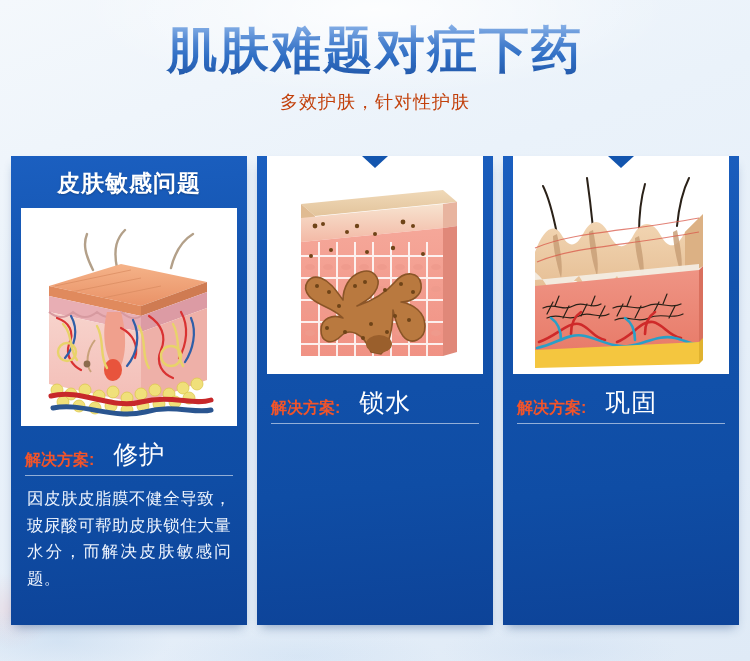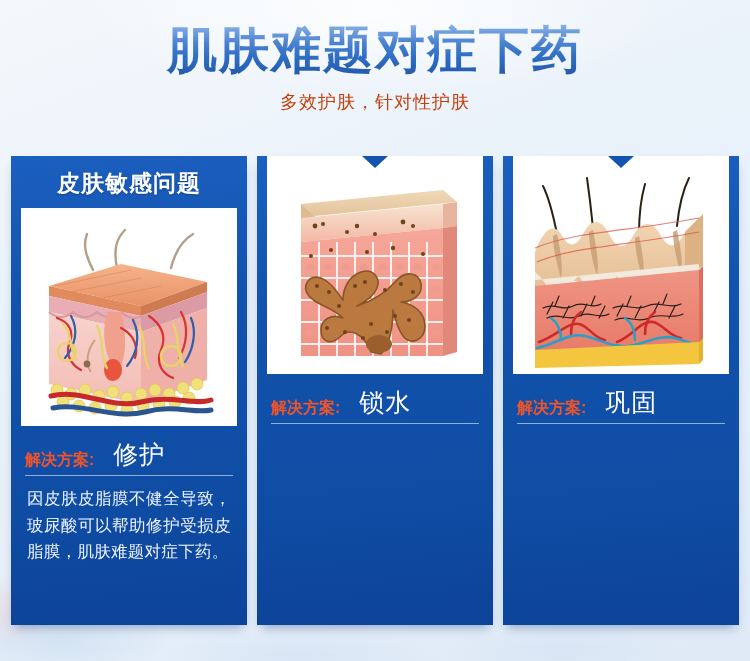--- a/index.html
+++ b/index.html
@@ -181,21 +181,21 @@
         </g>
 
         <path d="M30 188 C 60 180, 90 202, 120 194 C 150 186, 172 198, 190 192" stroke="#c7282a" stroke-width="5" fill="none" stroke-linecap="round"></path>
         <path d="M32 200 C 62 194, 92 212, 124 204 C 152 196, 174 206, 190 202" stroke="#2a5590" stroke-width="5" fill="none" stroke-linecap="round"></path>
       </svg>
     </div>
     <div class="solution">
       <span class="lbl">解决方案:</span>
       <span class="val">修护</span>
     </div>
-    <div class="body-text">因皮肤皮脂膜不健全导致，玻尿酸可以帮助修护受损皮脂膜，肌肤难题对症下药。</div>
+    <div class="body-text">因皮肤皮脂膜不健全导致，玻尿酸可帮助皮肤锁住大量水分，而解决皮肤敏感问题。</div>
   </div>
 
   <div class="card">
     <div class="img-panel">
       <div class="notch"></div>
       <svg class="skin-svg" viewBox="0 0 216 218" preserveAspectRatio="xMidYMid meet">
         <defs>
           <linearGradient id="c2surf" x1="0" y1="0" x2="0" y2="1">
             <stop offset="0" stop-color="#f0d9b8"></stop>
               <stop offset="1" stop-color="#e3c49c"></stop>

